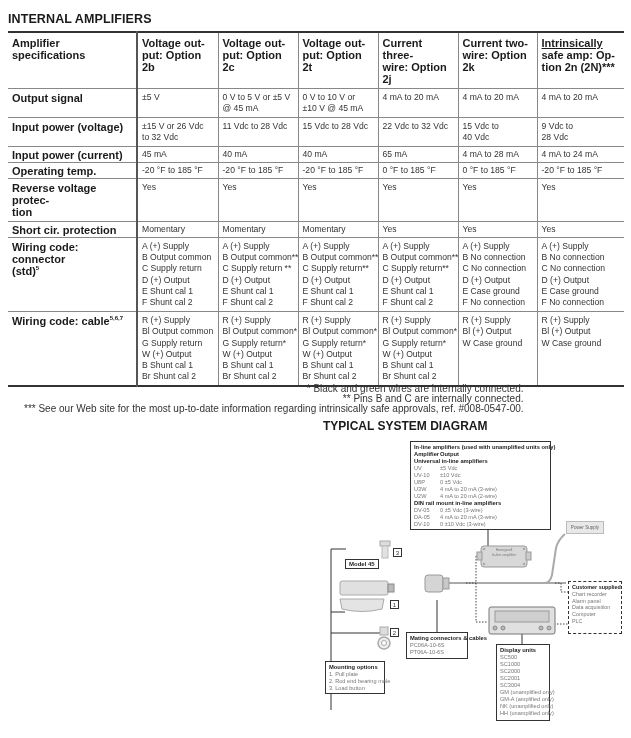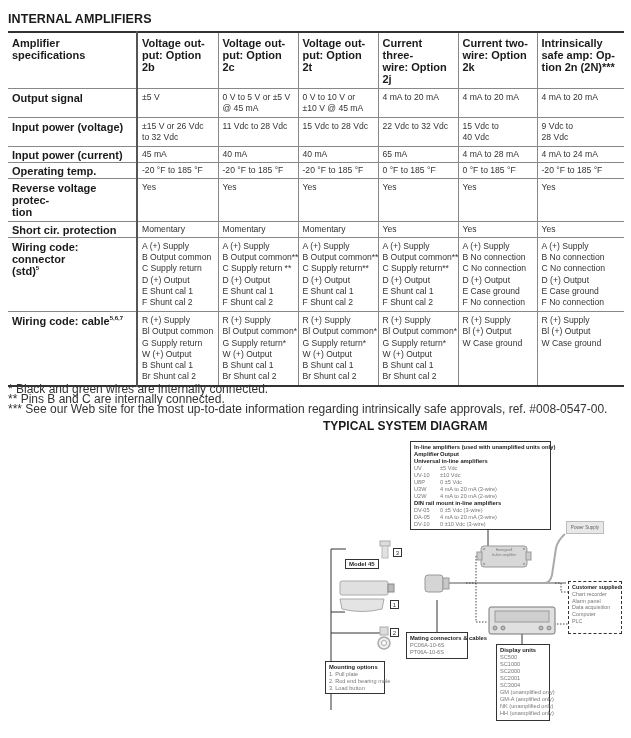--- a/index.html
+++ b/index.html
@@ -44,22 +44,22 @@
   table.specs td {
     font-size: 8.6px; color: #333; line-height: 11px; padding-top: 3px;
   }
   table.specs td .line { display: block; white-space: nowrap; }
   table.specs tr.row-short th, table.specs tr.row-short td { height: 16px; padding-top: 2px; padding-bottom: 1px; margin-left: 21px; }
   table.specs tr.row-two th, table.specs tr.row-two td { height: 26px; }
   table.specs tr.row-wire td { line-height: 11.2px; }
   sup { font-size: 6px; vertical-align: super; line-height: 0; }
 
   .footnotes {
-    position: absolute; left: 8px; top: 384px;
-    font-size: 12px; color: #333; line-height: 10px;
+    position: absolute; left: 24px; top: 384px;
+    font-size: 10px; color: #333; line-height: 10px; text-align: right;
   }
   .footnotes div { white-space: nowrap; }
 
   .diagram-title {
     position: absolute; left: 323px; top: 419px;
     font-size: 12px; font-weight: bold; color: #1a1a1a;
   }
 
   
   .diagram { position: absolute; left: 0; top: 0; width: 631px; height: 738px; pointer-events: none; }
@@ -128,21 +128,21 @@
         <th>
           <span class="line" style="display: block;">Current three-</span>
           <span class="line" style="display: block;">wire: Option 2j</span>
         </th>
         <th>
           <span class="line" style="display: block;">Current two-</span>
           <span class="line" style="display: block;">wire: Option</span>
           <span class="line" style="display: block;">2k</span>
         </th>
         <th>
-          <span class="line" style="display: block;">Intrinsically</span>
+          <span class="line" style="display: block; text-decoration: underline;">Intrinsically</span>
           <span class="line" style="display: block;">safe amp: Op-</span>
           <span class="line" style="display: block;">tion 2n (2N)***</span>
         </th>
       </tr>
   </thead>
   <tbody id="table-body">
       <tr class="row-two">
         <th><span>Output signal</span></th>
         <td>
           <span class="line">±5 V</span>

